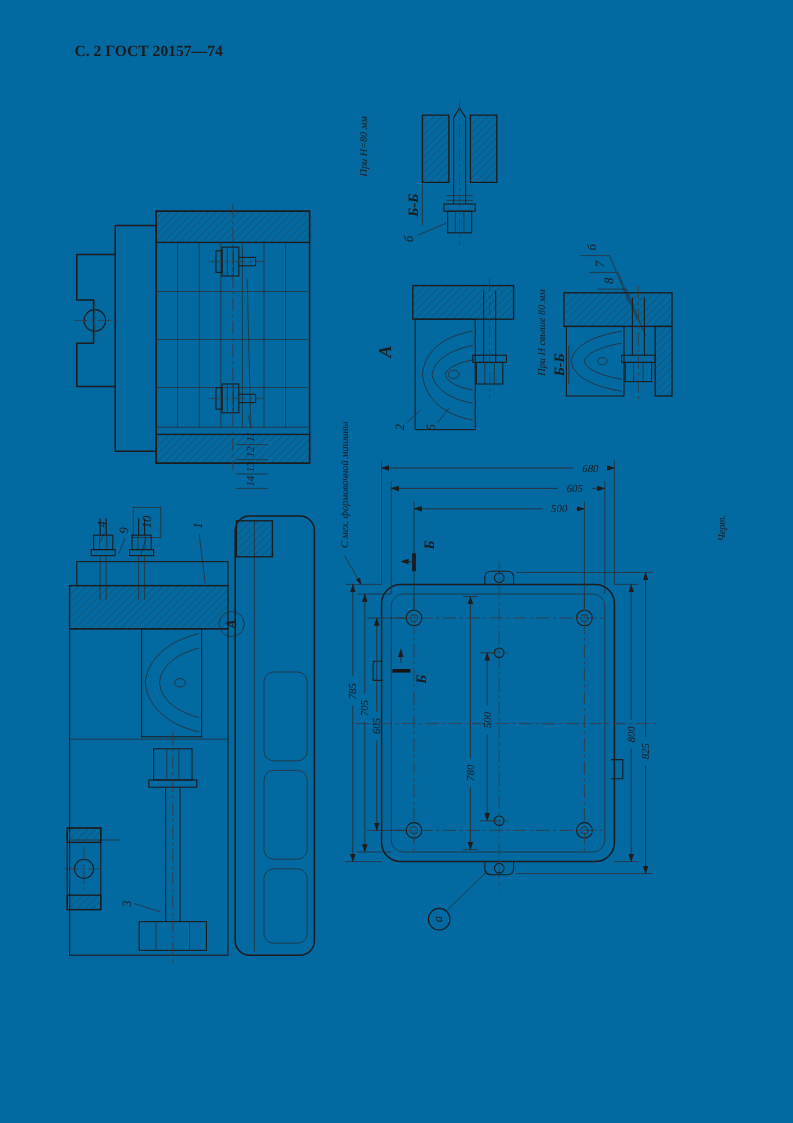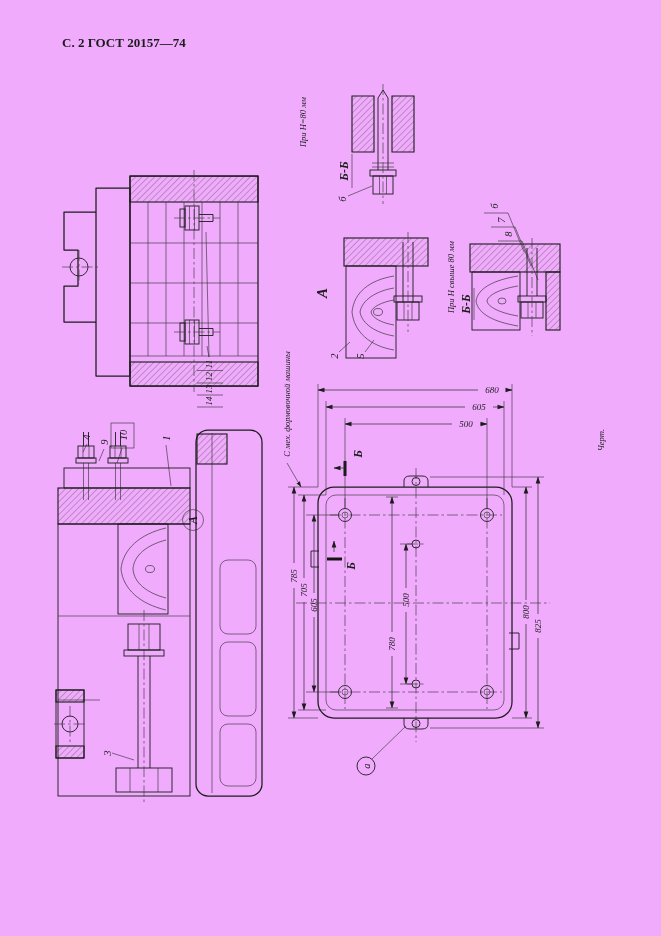--- a/index.html
+++ b/index.html
@@ -1,16 +1,16 @@
 <!DOCTYPE html>
 <html><head>
 <meta charset="utf-8">
 <style>
   html,body{margin:0;padding:0;background:#e9e9e9;}
-  .page{width:661px;height:936px;background:#f0abfc;position:relative;overflow:hidden;}
+  .page{width:661px;height:936px;background:#0369a1;position:relative;overflow:hidden;}
   svg{position:absolute;left:0;top:0;}
   text{fill:#1c1c1c;}
   .t-header{font:bold 13px "Liberation Serif",serif;}
   .t-title{font:italic bold 12px "Liberation Serif",serif;}
   .t-big{font:italic bold 15px "Liberation Serif",serif;}
   .t-callout{font:italic 10.5px "Liberation Serif",serif;}
   .t-dim{font:italic 9px "Liberation Serif",serif;}
   .t-note{font:italic 8.5px "Liberation Serif",serif;}
   .ol{stroke:#1c1c1c;stroke-width:1.25;fill:none;stroke-linejoin:round;}
   .ml{stroke:#1c1c1c;stroke-width:0.9;fill:none;}

